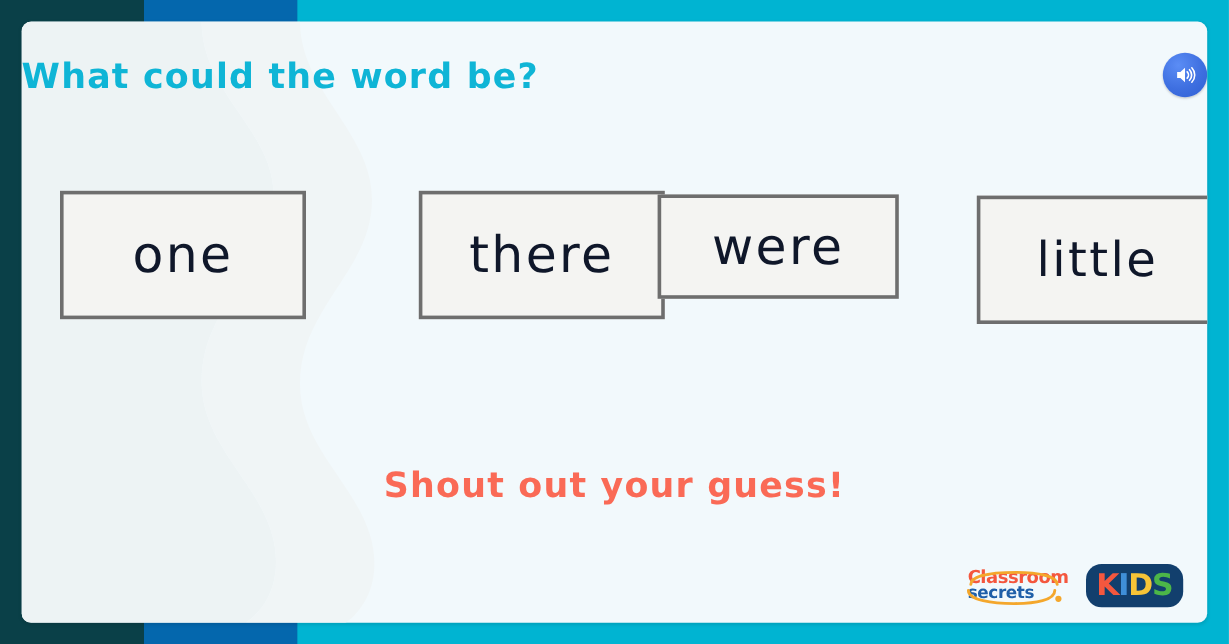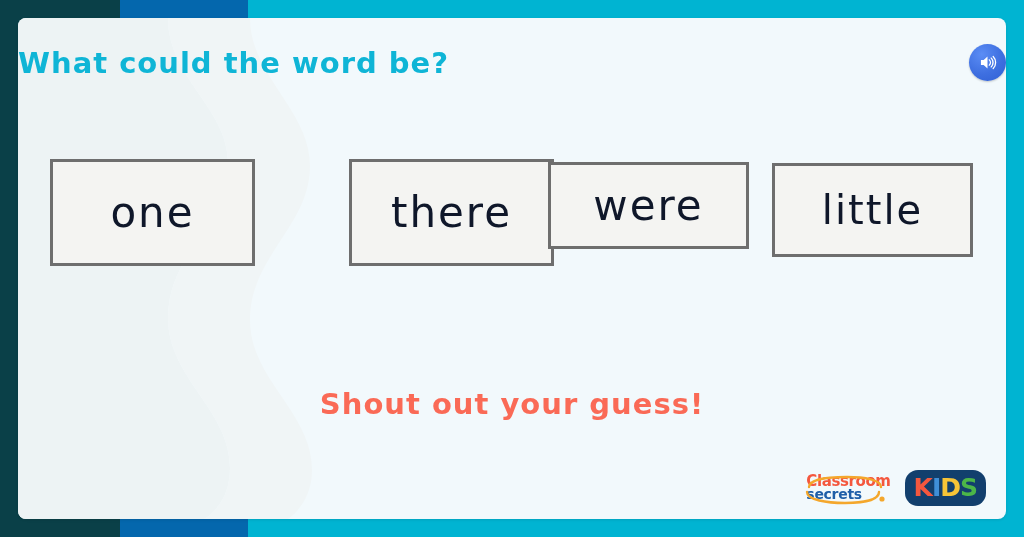--- a/index.html
+++ b/index.html
@@ -116,21 +116,21 @@
     color: #0f172a;
     letter-spacing: 2px;
     line-height: 1;
     user-select: none;
   }
 
   
   #card-0 { left: 18px;  top: 18px; width: 205px; height: 107px; }
   #card-1 { left: 269px; top: 18px; width: 205px; height: 107px; margin-left: 48px; }
   #card-2 { left: 516px; top: 21px; width: 201px; height: 87px; }
-  #card-3 { left: 740px; top: 22px; width: 201px; height: 94px; }
+  #card-3 { left: 782px; top: 22px; width: 201px; height: 107px; }
 
   #card-3 .word-label { font-size: 40px; }
 
   
   #prompt-text {
     position: absolute;
     left: 0;
     right: 0;
     top: 369px;
     text-align: center;

